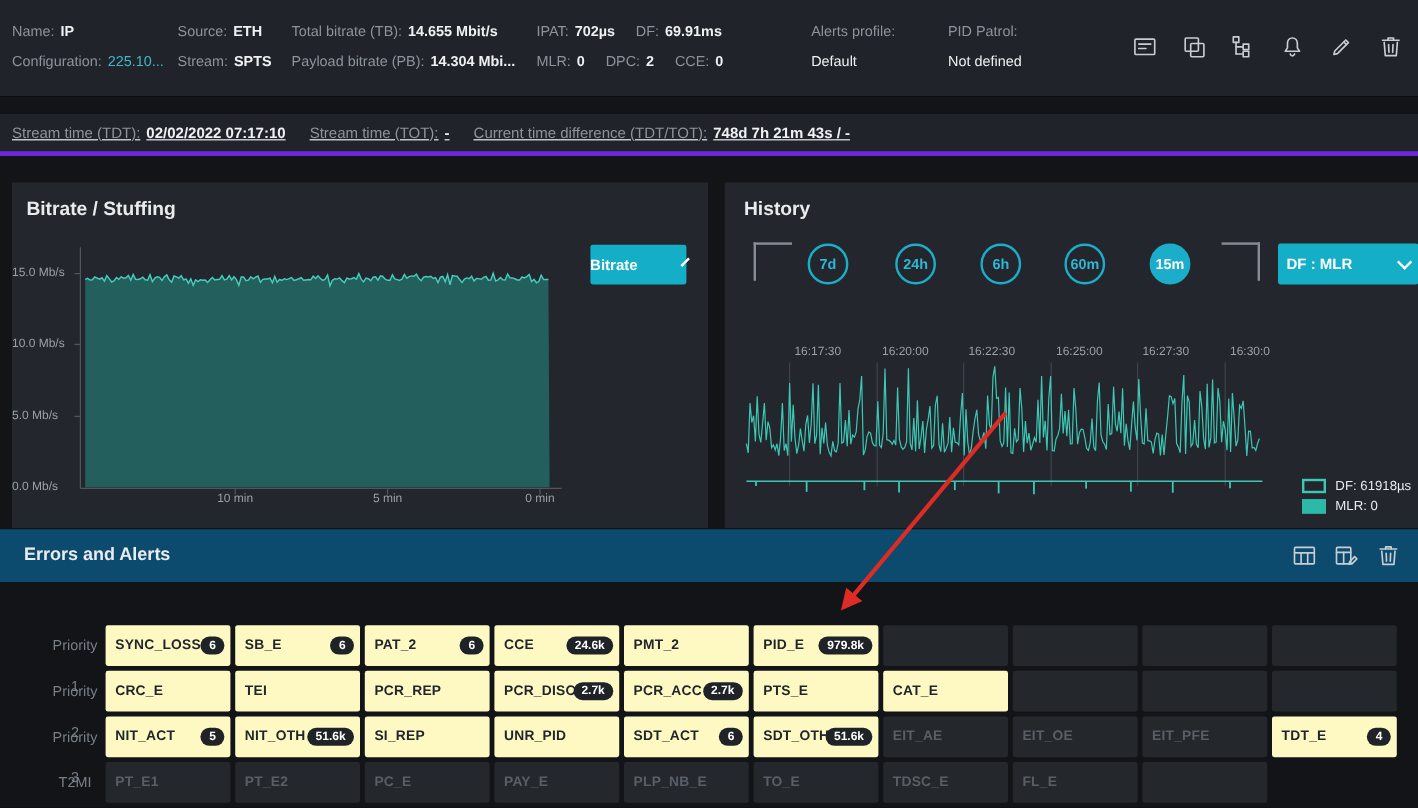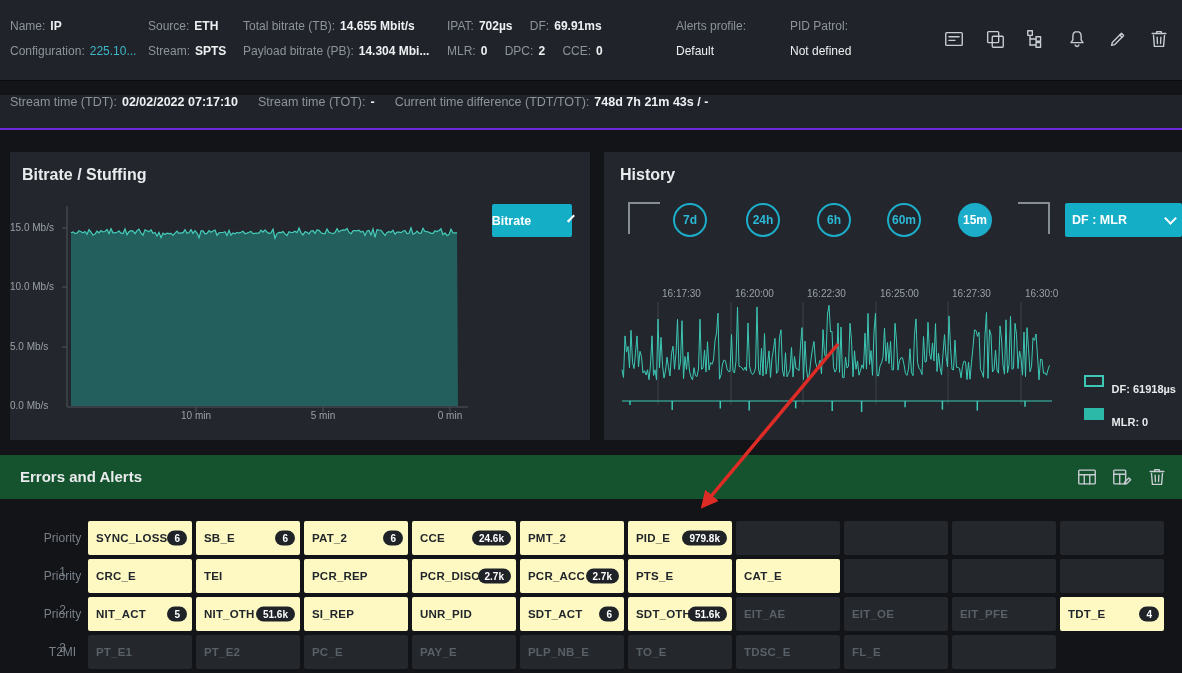--- a/index.html
+++ b/index.html
@@ -10,22 +10,22 @@
   .hgroup{position:absolute;top:14px;}
   .hrow{height:25px;line-height:25px;font-size:12px;white-space:nowrap;}
   .pair{margin-right:14px;}
   .lbl{color:#8d939b;}
   .val{color:#eef0f2;font-weight:bold;margin-left:5px;}
   .val.plain{font-weight:normal;}
   .val.link{color:#3fb6c9;font-weight:normal;cursor:pointer;}
   .topbar-icons{position:absolute;right:12px;top:28px;display:flex;gap:19px;align-items:center;}
   .ic{stroke:#c8cdd3;fill:none;stroke-width:1.5;stroke-linecap:round;stroke-linejoin:round;cursor:pointer;}
   
-  .timebar{position:absolute;left:0;top:95px;width:1182px;height:35px;background:#20242a;border-bottom:2px solid #6d28d9;
-           display:flex;gap:20px;padding-left:10px;box-sizing:border-box;font-size:12.5px;}
+  .timebar{position:absolute;left:0;top:95px;width:1182px;height:35px;background:#20242a;border-bottom:4px solid #6d28d9;
+           display:flex;gap:20px;align-items:center;padding-left:10px;box-sizing:border-box;font-size:12.5px;text-decoration:underline;}
   .tb-item{white-space:nowrap;}
   
   .panel{position:absolute;top:152px;height:288px;background:#23272d;overflow:hidden;}
   #panel-bitrate{left:10px;width:580px;}
   #panel-history{left:604px;width:578px;}
   .ptitle{position:absolute;left:12px;top:14px;margin:0;font-size:16px;font-weight:bold;color:#e9ebed;}
   .dropdown{position:absolute;background:#14aec6;color:#fff;font-weight:bold;font-size:12.5px;
             display:flex;align-items:center;justify-content:center;border-radius:2px;cursor:pointer;z-index:5;gap:30px;}
   #dd-bitrate{left:482px;top:52px;width:80px;height:33px;}
   #dd-history{left:461px;top:51px;width:117px;height:34px;}
@@ -41,23 +41,23 @@
              justify-content:center;background:transparent;cursor:pointer;}
   .range-btn.selected{background:#1badc9;color:#fff;}
   .bracket{position:absolute;top:50px;width:30px;height:30px;}
   .bracket.l{left:24px;border-top:2px solid #878d94;border-left:2px solid #878d94;}
   .bracket.r{left:414px;border-top:2px solid #878d94;border-right:2px solid #878d94;}
   .legend{position:absolute;right:6px;bottom:12px;display:flex;flex-direction:column;gap:5px;}
   .legend-row{display:flex;align-items:center;gap:8px;}
   .swatch{width:20px;height:12px;box-sizing:border-box;}
   .swatch.outline{border:2px solid #3cc8b5;background:transparent;}
   .swatch.filled{background:#2cb9a8;border:2px solid #2cb9a8;}
-  .legend-text{font-size:11px;font-weight:bold;color:#e8eaec;margin-top:16px;}
-  
-  .errors-header{position:absolute;left:0;top:455px;width:1182px;height:44px;background:#14532d;}
+  .legend-text{font-size:11px;font-weight:normal;color:#e8eaec;}
+  
+  .errors-header{position:absolute;left:0;top:441px;width:1182px;height:44px;background:#0c4a6e;}
   .errors-title{position:absolute;left:20px;top:0;line-height:44px;margin:0;font-size:15px;font-weight:bold;color:#e9ebed;}
   .errors-icons{position:absolute;right:14px;top:11px;display:flex;gap:13px;align-items:center;}
   .errors-grid{position:absolute;left:0;top:521px;width:1182px;}
   .err-row{display:flex;gap:4px;height:34px;margin-bottom:4px;}
   .err-row-label{width:84px;padding-left:41px;box-sizing:border-box;font-size:12px;color:#787f87;line-height:34px;flex:none;text-align:center;}
   .err-cell{width:104px;flex:none;position:relative;display:flex;align-items:center;padding:0 8px;
             box-sizing:border-box;border-radius:2px;font-size:11.5px;font-weight:bold;letter-spacing:.2px;cursor:pointer;}
   .err-cell.ok{background:#fef9c3;color:#21262c;text-align:right;}
   .err-cell.alert{background:#fef9c3;color:#21262c;}
   .err-cell.inactive{background:#24282d;color:#595f66;}

